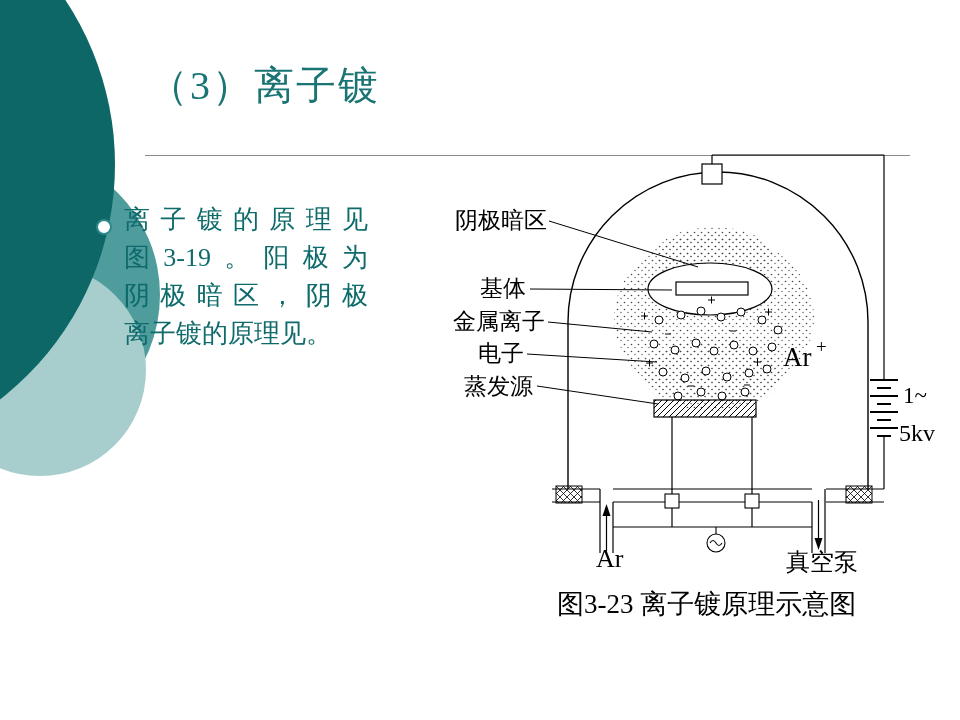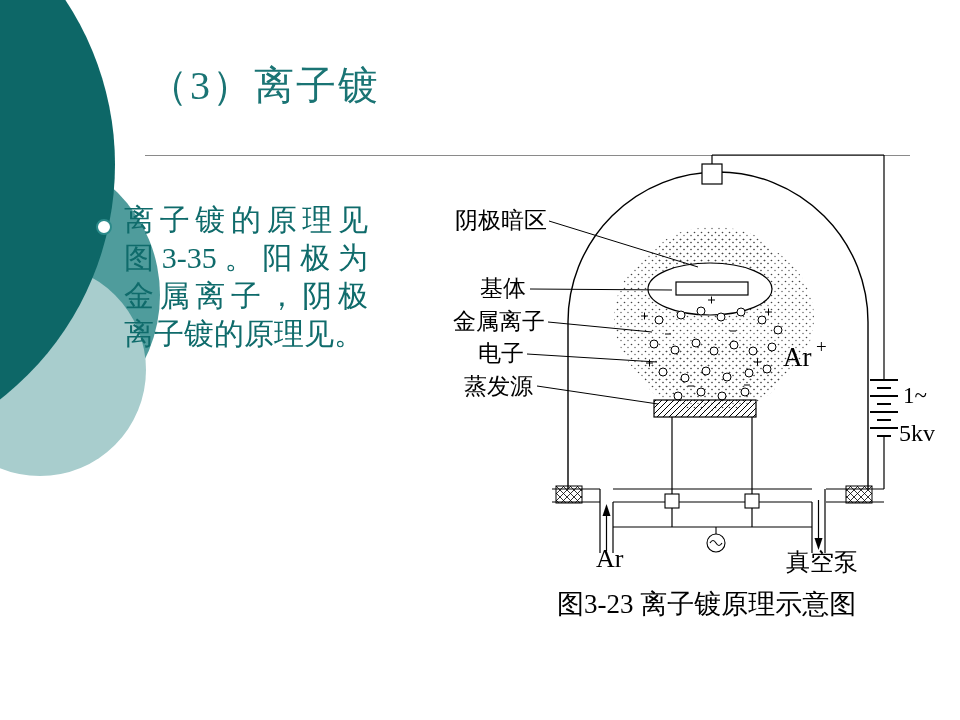--- a/index.html
+++ b/index.html
@@ -20,21 +20,21 @@
   .separator {
     position:absolute; left:145px; top:155px; width:765px; height:0;
     border-top:1px solid #8a8a8a; z-index:4;
   }
   .bullet {
     position:absolute; left:96px; top:219px; width:12px; height:12px;
     border:2px solid #2c8a8a; border-radius:50%; z-index:6; background:#fff;
   }
   .body-text {
     position:absolute; left:124px; top:201px; width:244px; z-index:6;
-    color:#0f6b6b; font-size:30px; line-height:38px;
+    color:#0f6b6b; font-size:26px; line-height:38px;
   }
   .body-line { text-align:justify; text-align-last:justify; }
   .body-line:last-child { text-align-last:left; }
 
   svg.diagram { position:absolute; left:0; top:0; z-index:5; }
   .dlabel { font-family:"Liberation Serif","DejaVu Serif",serif; fill:#000; }
 </style>
 </head>
 <body>
 
@@ -43,22 +43,22 @@
   <div class="decor decor-mid"></div>
   <div class="decor decor-pale"></div>
   <div class="decor decor-dark"></div>
 
   <div class="title">（3）离子镀</div>
   <div class="separator"></div>
 
   <span class="bullet"></span>
   <div class="body-text">
     <div class="body-line">离子镀的原理见</div>
-    <div class="body-line">图3-35。阳极为</div>
-    <div class="body-line">金属离子，阴极</div>
+    <div class="body-line">图3-19。阳极为</div>
+    <div class="body-line">阴极暗区，阴极</div>
     <div class="body-line">离子镀的原理见。</div>
   </div>
 
   <svg class="diagram" width="960" height="720" viewBox="0 0 960 720">
     <defs>
       <pattern id="stipple" width="7" height="7" patternUnits="userSpaceOnUse">
         <circle cx="1.5" cy="1.5" r="0.8" fill="#444"></circle>
         <circle cx="5" cy="4.5" r="0.7" fill="#555"></circle>
       </pattern>
       <pattern id="hatch" width="6" height="6" patternUnits="userSpaceOnUse">

